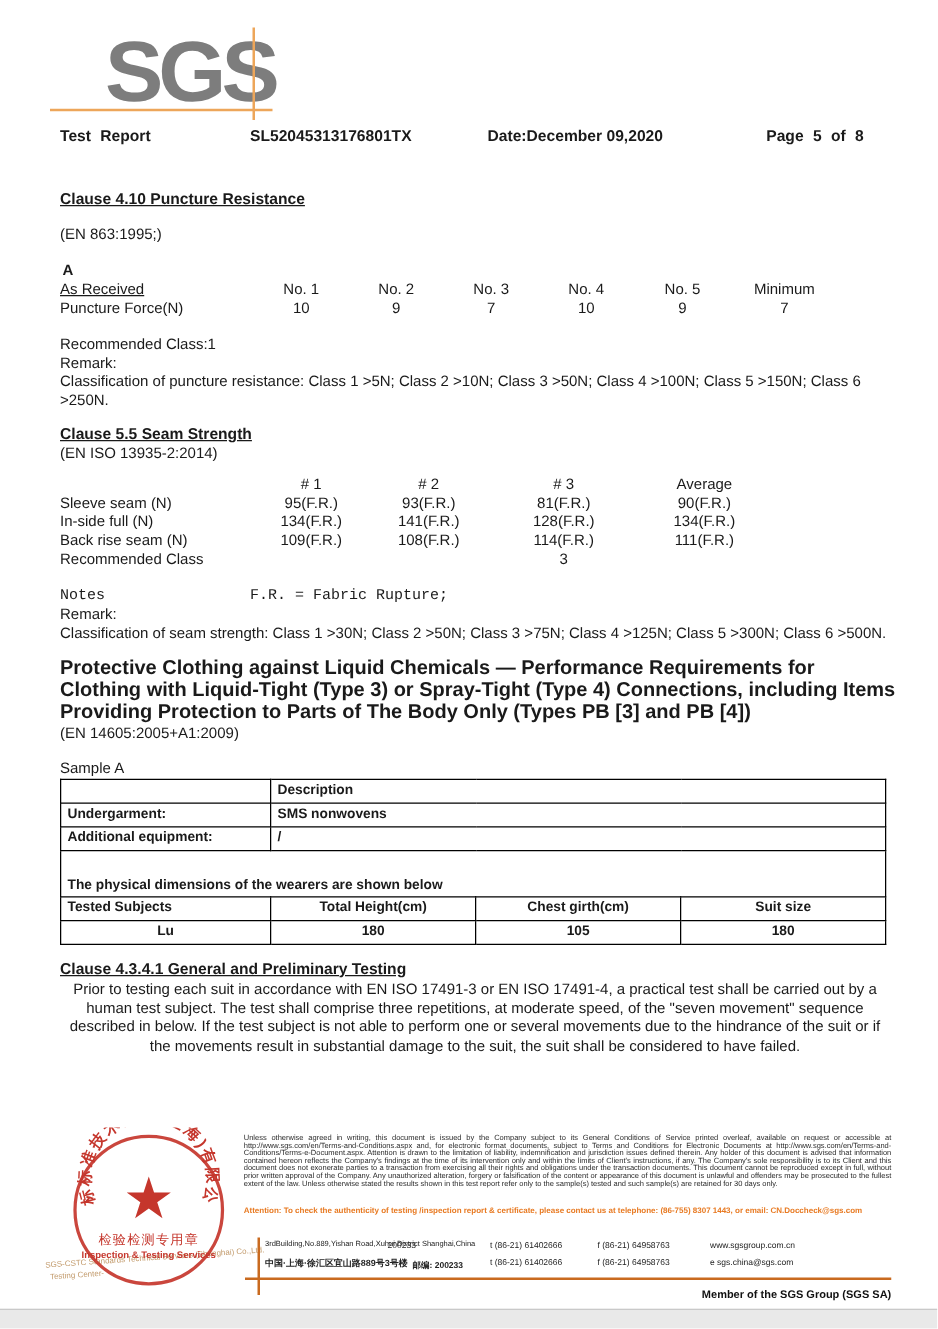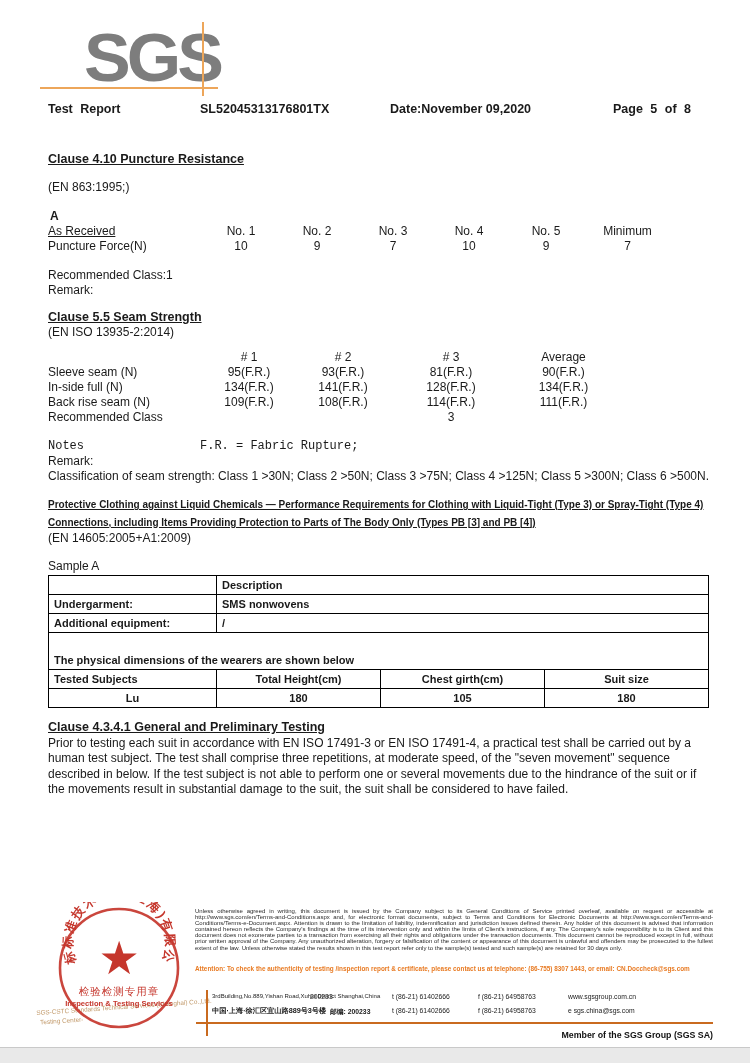--- a/index.html
+++ b/index.html
@@ -13,36 +13,36 @@
   
   .rpt-hd{position:absolute;top:102px;left:0;width:750px;font-size:12.5px;font-weight:bold;}
   .rpt-hd span{position:absolute;white-space:nowrap;}
   .hd-title{left:48px;word-spacing:4px;}
   .hd-no{left:200px;}
   .hd-date{left:390px;}
   .hd-page{left:613px;word-spacing:4px;}
   
   .content{position:absolute;left:48px;top:128px;width:664px;font-size:12px;line-height:15px;}
   .hclause{font-weight:bold;font-size:12.5px;text-decoration:underline;white-space:nowrap;margin-top:24px;}
-  .hblock{font-weight:bold;font-size:10px;text-decoration:underline;line-height:17.5px;}
+  .hblock{font-weight:bold;font-size:16px;line-height:17.5px;}
   .mt13{margin-top:13px;}.mt14{margin-top:14px;}.mt12{margin-top:12px;}.mt10{margin-top:10px;}
   .bold{font-weight:bold;}
   .ul{text-decoration:underline;}
   .pgrid{display:grid;grid-template-columns:155px 76px 76px 76px 76px 78px 85px;}
   .pgrid .c{text-align:center;}
   .sgrid{display:grid;grid-template-columns:155px 92px 96px 120px 105px;}
   .sgrid .c{text-align:center;}
   .nrow{display:flex;font-family:Liberation Mono, monospace;}
   .nrow .nl{width:152px;flex:none;}
   .stable{border-collapse:collapse;width:660px;table-layout:fixed;margin-top:1px;}
   .stable td{border:1px solid #000;padding:1px 5px;font-size:11px;height:16px;
              overflow:hidden;white-space:nowrap;font-weight:bold;}
   .stable td.tall{height:34px;vertical-align:bottom;}
   .stable td.ctr{text-align:center;}
-  .para{margin-top:1px;line-height:15.4px;text-align:left;}
+  .para{margin-top:1px;line-height:15.4px;text-align:center;}
   
   .footer{position:absolute;left:0;top:900px;width:750px;height:163px;font-family:"Liberation Sans",sans-serif;}
   .legal{position:absolute;left:195px;top:8px;width:518px;font-size:6px;line-height:6.1px;
          text-align:justify;color:#2b2b2b;}
   .attn{position:absolute;left:195px;top:65px;width:518px;font-size:6.4px;line-height:7.4px;
         font-weight:bold;color:#e87a22;}
   .addr{position:absolute;font-size:6.8px;color:#222;white-space:nowrap;}
   .a-en{left:212px;top:93px;font-size:6px;}
   .a-po{left:310px;top:92.5px;}
   .a-t1{left:392px;top:92.5px;}
@@ -70,21 +70,21 @@
 
 <div class="page">
 
   <div class="logo">SGS</div>
   <div class="xh-v"></div>
   <div class="xh-h"></div>
 
   <div class="rpt-hd">
     <span class="hd-title">Test Report</span>
     <span class="hd-no">SL52045313176801TX</span>
-    <span class="hd-date">Date:November 09,2020</span>
+    <span class="hd-date">Date:December 09,2020</span>
     <span class="hd-page">Page 5 of 8</span>
   </div>
 
   <div class="content">
 
     <div class="hclause">Clause 4.10 Puncture Resistance</div>
     <div class="mt13">(EN 863:1995;)</div>
     <div class="mt14 bold" style="padding-left:2px;">A</div>
 
     <div class="pgrid">
@@ -101,20 +101,21 @@
       <span class="c">10</span>
       <span class="c">9</span>
       <span class="c">7</span>
       <span class="c">10</span>
       <span class="c">9</span>
       <span class="c">7</span>
     </div>
 
     <div class="mt14">Recommended Class:1</div>
     <div>Remark:</div>
+    <div>Classification of puncture resistance: Class 1 &gt;5N; Class 2 &gt;10N; Class 3 &gt;50N; Class 4 &gt;100N; Class 5 &gt;150N; Class 6 &gt;250N.</div>
 
     <div class="hclause mt12">Clause 5.5 Seam Strength</div>
     <div>(EN ISO 13935-2:2014)</div>
 
     <div class="sgrid mt10">
       <span></span>
       <span class="c"># 1</span>
       <span class="c"># 2</span>
       <span class="c"># 3</span>
       <span class="c">Average</span>

